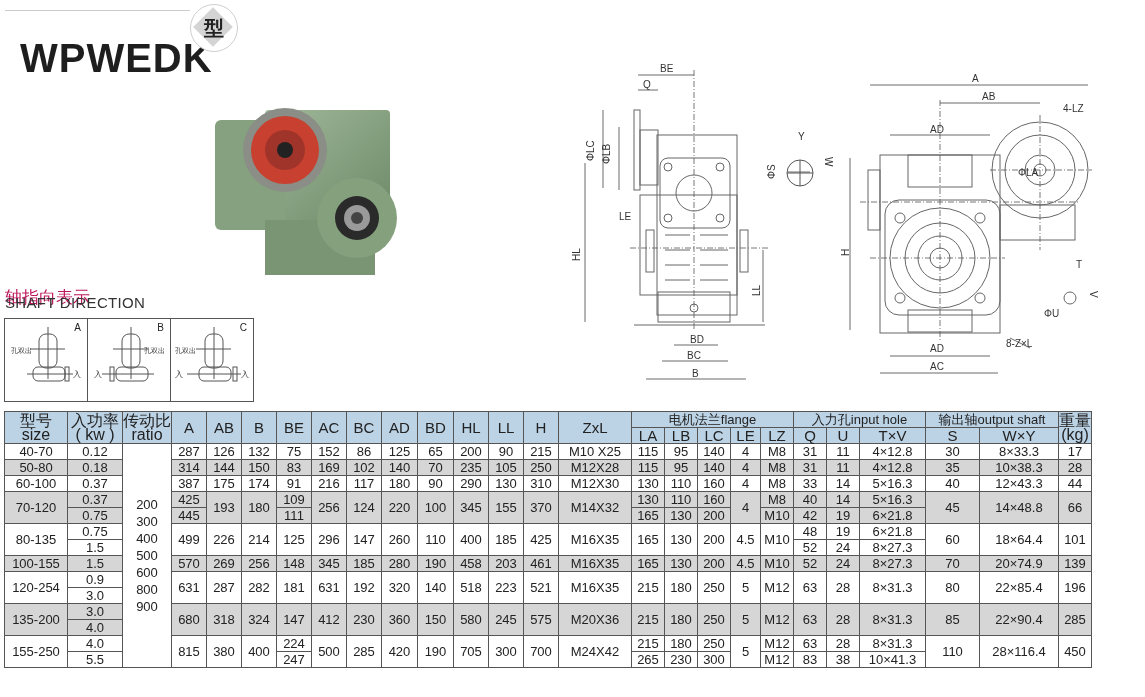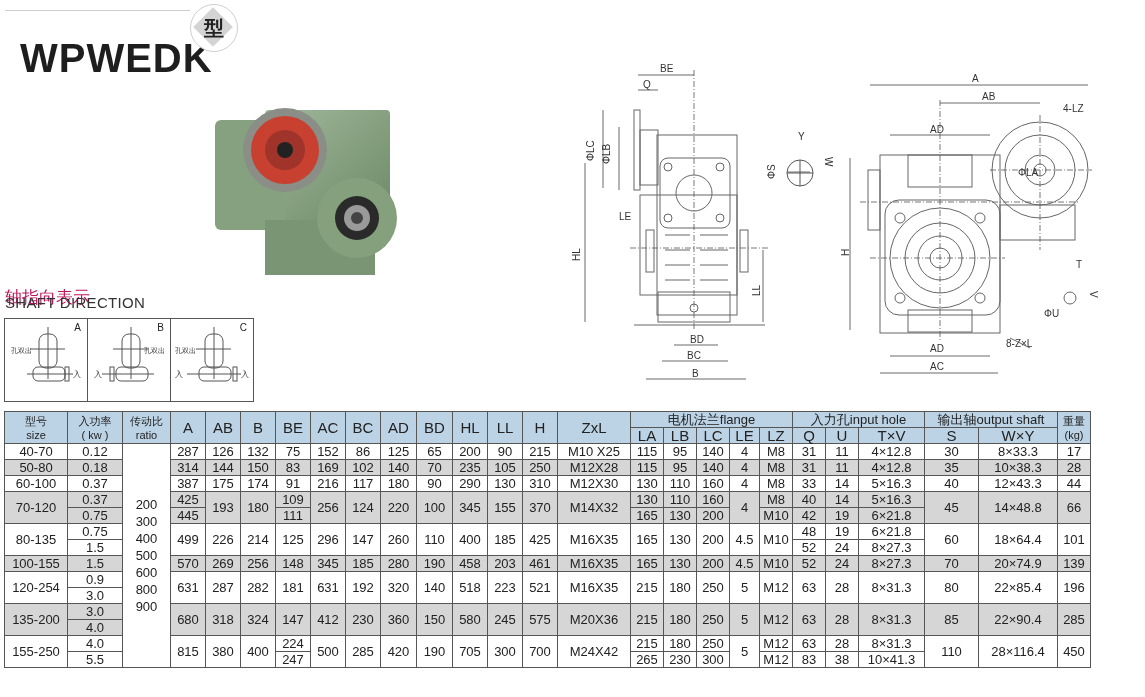--- a/index.html
+++ b/index.html
@@ -19,21 +19,21 @@
   .shaft-box:last-child{border-right:none;}
   .shaft-box .lbl{position:absolute;right:6px;top:3px;font-size:10px;}
   .shaft-box svg{position:absolute;left:0;top:0;}
 
   .drawing{position:absolute;}
 
   table.spec{position:absolute;left:4px;top:411px;border-collapse:collapse;font-size:13px;table-layout:fixed;}
   table.spec td, table.spec th{border:1px solid #555;text-align:center;padding:0;height:15px;line-height:15px;white-space:nowrap;}
   table.spec th{background:#bcd3e6;font-weight:normal;color:#222;}
   table.spec th.big{font-size:15px;}
-  table.spec th.two{line-height:14px;font-size:11px;margin-top:12px;}
+  table.spec th.two{line-height:14px;font-size:16px;margin-top:12px;}
   table.spec tr.g td{background:#d6d6d6;}
   table.spec td.ratio{background:#fff !important;line-height:17px;vertical-align:middle;}
 </style>
 </head>
 <body>
 
 <div class="title-rule"></div>
 <div class="title">WPWEDK</div>
 <div class="title-badge">
   <div class="dia"></div>

